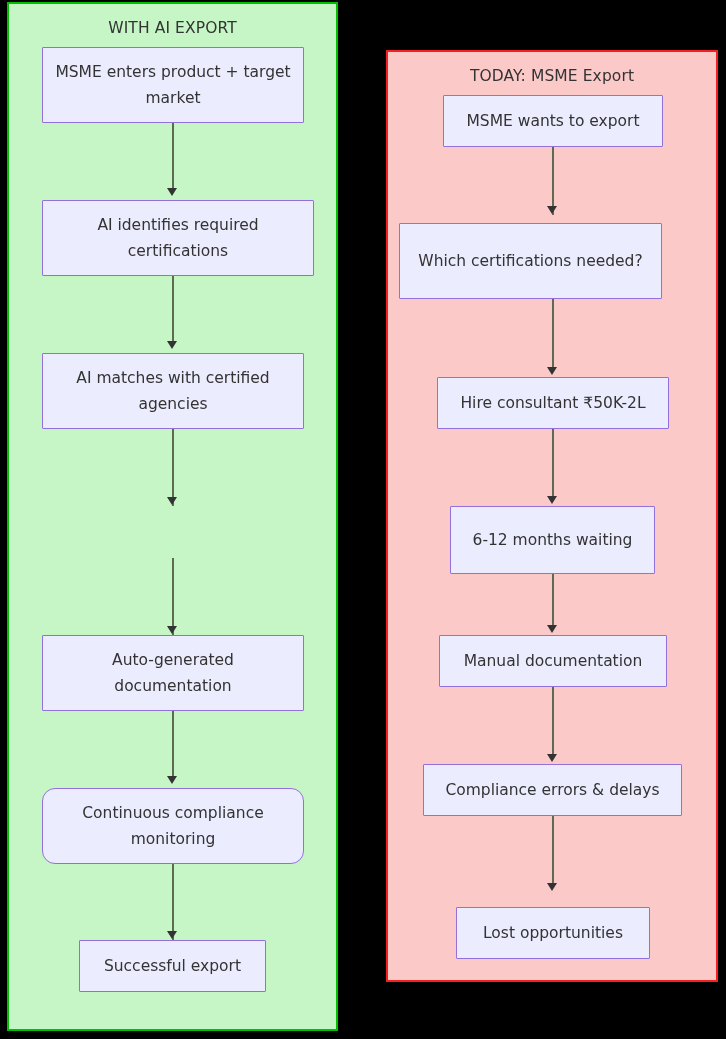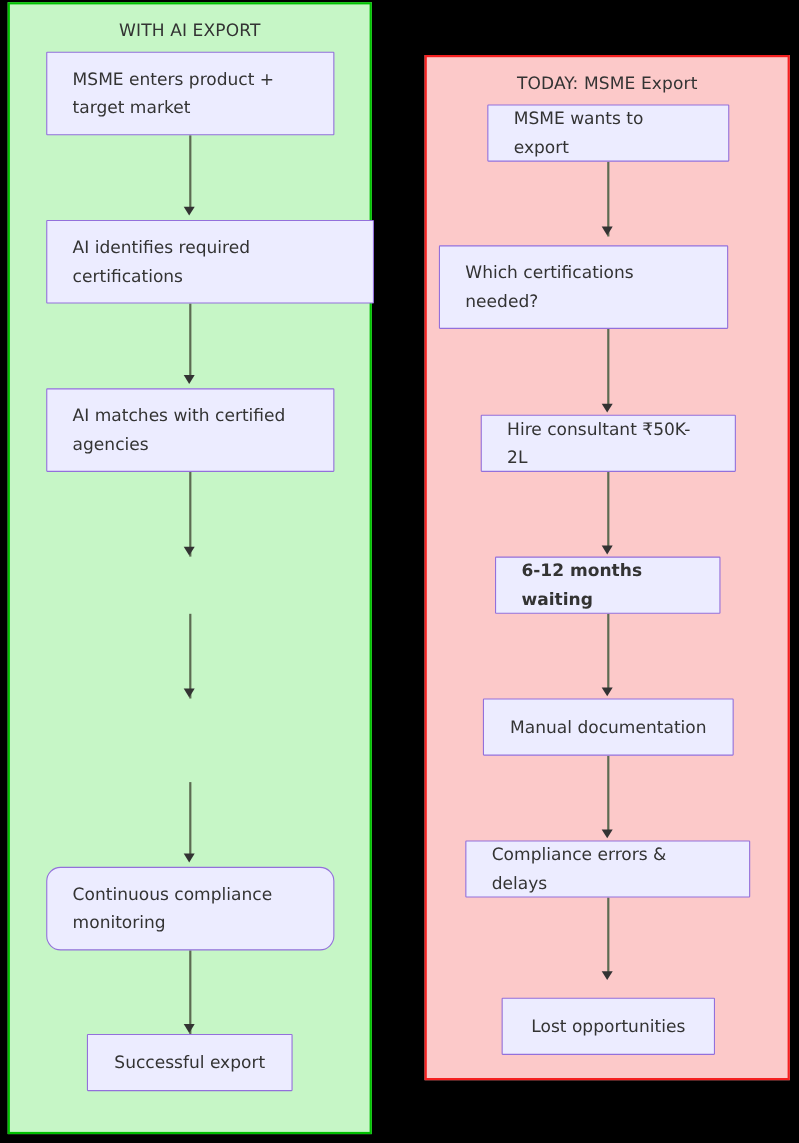--- a/index.html
+++ b/index.html
@@ -65,24 +65,25 @@
   
   .node {
     position: absolute;
     box-sizing: border-box;
     background: #ececff;
     border: 1px solid #9370db;
     border-radius: 1px;
     display: flex;
     align-items: center;
     justify-content: center;
+    text-align: center;
     color: #333333;
     font-size: 15.5px;
     line-height: 26px;
-    padding: 0 23px;
+    padding: 0 10px;
     z-index: 5;
   }
   .node span { display: block; }
 
   
   .edge {
     position: absolute;
     width: 1.6px;
     background: #5c6b52;
     z-index: 2;
@@ -105,35 +106,38 @@
   <div class="panel panel-left">
     <div class="panel-title">WITH AI EXPORT INTELLIGENCE</div>
   </div>
 
   <div class="node" style="left:42px; top:47px; width:262px; height:76px;">
     <span>MSME enters product + target market</span>
   </div>
   <div class="edge" style="left:172px; top:123px; height:66px;"></div>
   <div class="arrowhead" style="left:167px; top:188px;"></div>
 
-  <div class="node" style="left:42px; top:200px; width:298px; height:76px;">
+  <div class="node" style="left:42px; top:200px; width:272px; height:76px;">
     <span>AI identifies required certifications</span>
   </div>
   <div class="edge" style="left:172px; top:276px; height:66px;"></div>
   <div class="arrowhead" style="left:167px; top:341px;"></div>
 
   <div class="node" style="left:42px; top:353px; width:262px; height:76px;">
     <span>AI matches with certified agencies</span>
   </div>
   <div class="edge" style="left:172px; top:429px; height:77px;"></div>
   <div class="arrowhead" style="left:167px; top:497px;"></div>
 
   <div class="edge" style="left:172px; top:558px; height:77px;"></div>
   <div class="arrowhead" style="left:167px; top:626px;"></div>
 
+  <div class="node" style="left:42px; top:635px; width:262px; height:76px;">
+    <span>Auto-generated documentation</span>
+  </div>
   <div class="edge" style="left:172px; top:711px; height:66px;"></div>
   <div class="arrowhead" style="left:167px; top:776px;"></div>
 
   <div class="node" style="left:42px; top:788px; width:262px; height:76px;border-radius:13px;">
     <span>Continuous compliance monitoring</span>
   </div>
   <div class="edge" style="left:172px; top:864px; height:76px;"></div>
   <div class="arrowhead" style="left:167px; top:931px;"></div>
 
   <div class="node" style="left:79px; top:940px; width:187px; height:52px;">
@@ -155,21 +159,21 @@
   </div>
   <div class="edge" style="left:552px; top:299px; height:69px;"></div>
   <div class="arrowhead" style="left:547px; top:367px;"></div>
 
   <div class="node" style="left:437px; top:377px; width:232px; height:52px;">
     <span>Hire consultant ₹50K-2L</span>
   </div>
   <div class="edge" style="left:552px; top:429px; height:68px;"></div>
   <div class="arrowhead" style="left:547px; top:496px;"></div>
 
-  <div class="node" style="left:450px; top:506px; width:205px; height:52px;font-weight:bold;">
+  <div class="node" style="left:450px; top:506px; width:205px; height:68px;">
     <span>6-12 months waiting</span>
   </div>
   <div class="edge" style="left:552px; top:558px; height:68px;"></div>
   <div class="arrowhead" style="left:547px; top:625px;"></div>
 
   <div class="node" style="left:439px; top:635px; width:228px; height:52px;">
     <span>Manual documentation</span>
   </div>
   <div class="edge" style="left:552px; top:687px; height:68px;"></div>
   <div class="arrowhead" style="left:547px; top:754px;"></div>

